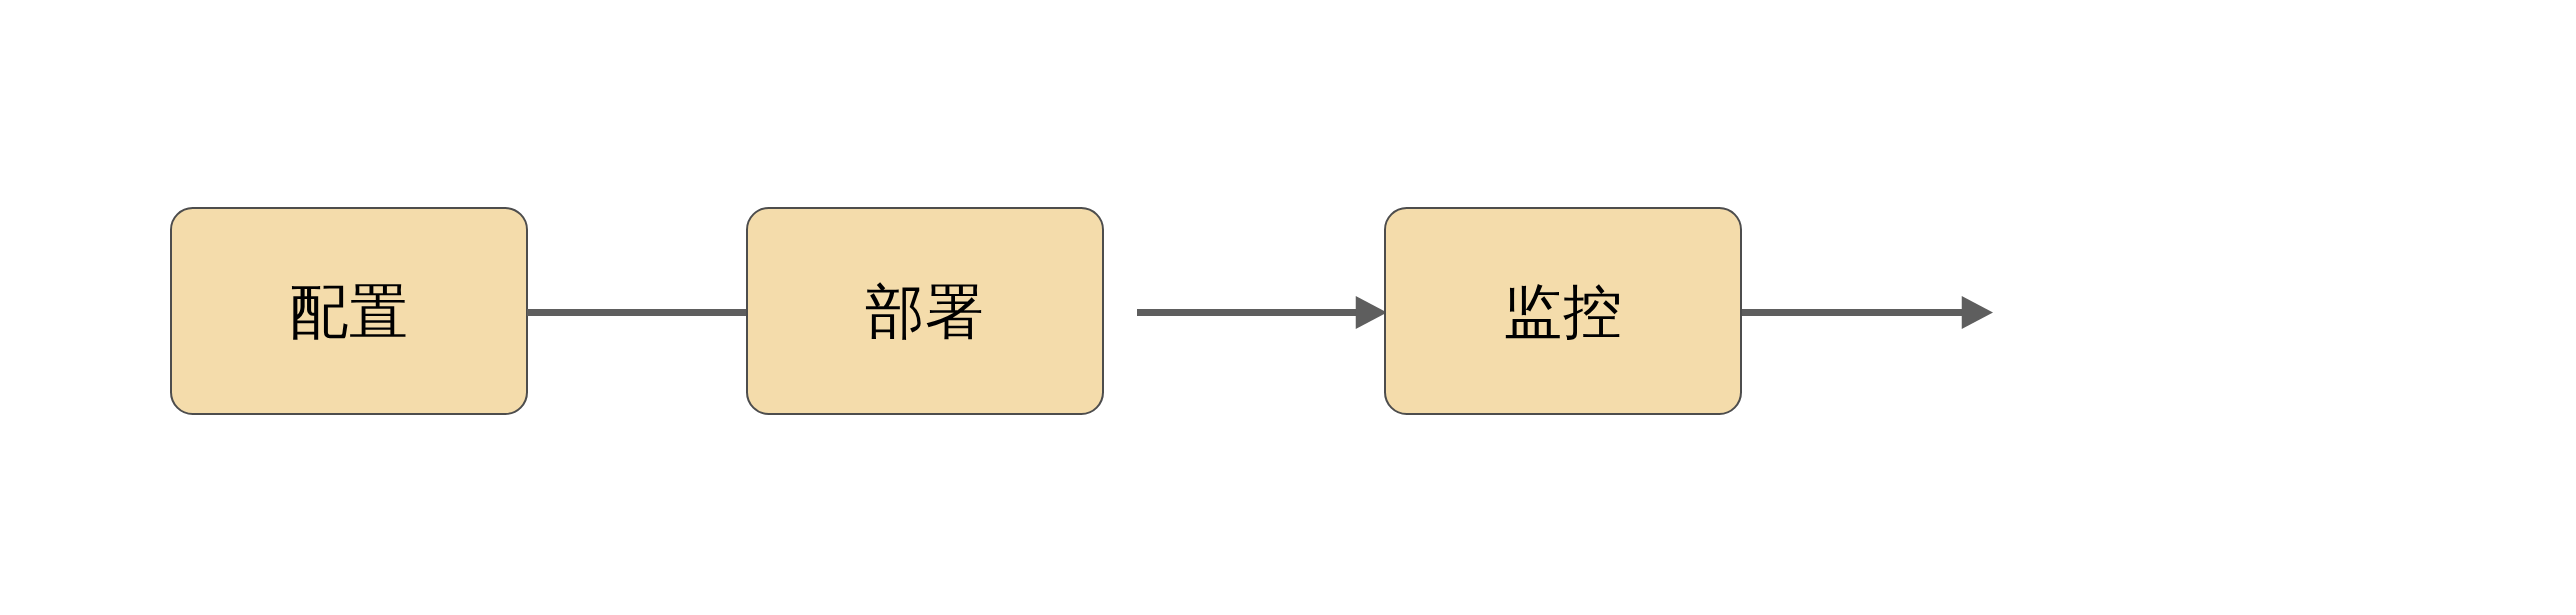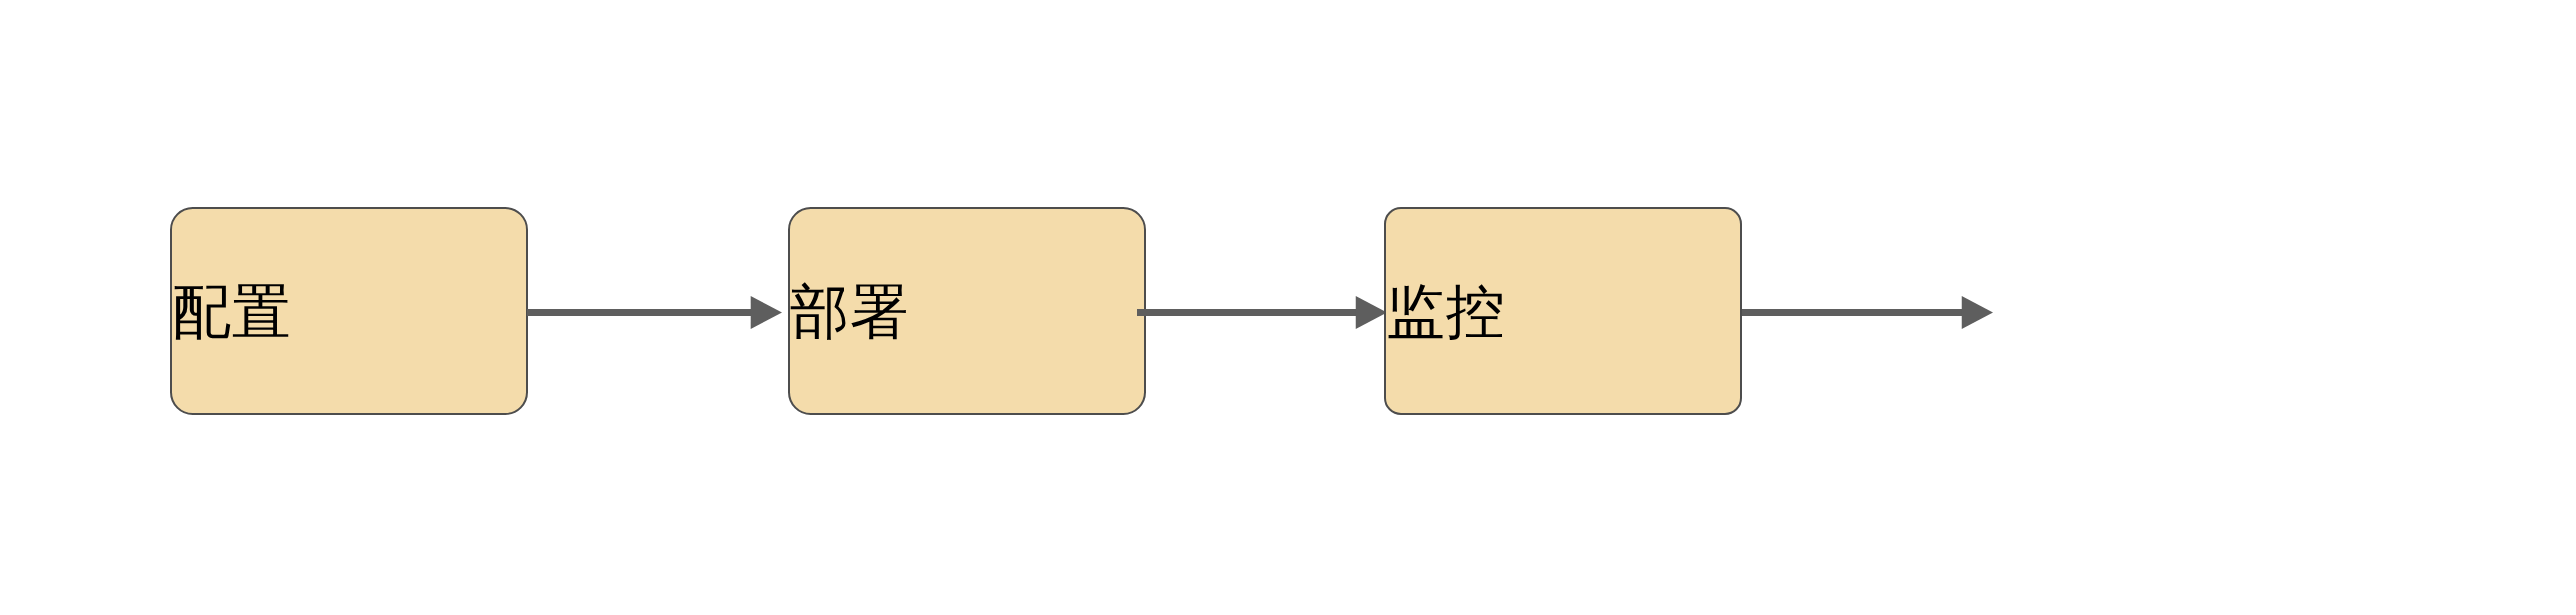--- a/index.html
+++ b/index.html
@@ -24,34 +24,34 @@
     position: absolute;
     box-sizing: border-box;
     width: 358px;
     height: 208px;
     top: 207px;
     background: #f4dcab;
     border: 2.3px solid #4d4d4d;
     border-radius: 22.7px;
     display: flex;
     align-items: center;
-    justify-content: flex-start;
+    justify-content: center;
   }
   .flow-node-label {
     font-family: "DejaVu Sans", "Liberation Sans", sans-serif;
     font-size: 59px;
     line-height: 1;
     color: #000000;
     letter-spacing: 0.8px;
     white-space: nowrap;
     user-select: none;
   }
   #node-1 { left: 170px; }
-  #node-2 { left: 788px; }
-  #node-3 { left: 1384px; border-radius: 17px; }
+  #node-2 { left: 746px; }
+  #node-3 { left: 1384px; }
   #node-4 { left: 1991px; }
 
   .flow-arrow {
     position: absolute;
     top: 289px;
     height: 47px;
     overflow: visible;
   }
   #arrow-1 { left: 527px;  width: 255px; }
   #arrow-2 { left: 1137px; width: 250px; }

